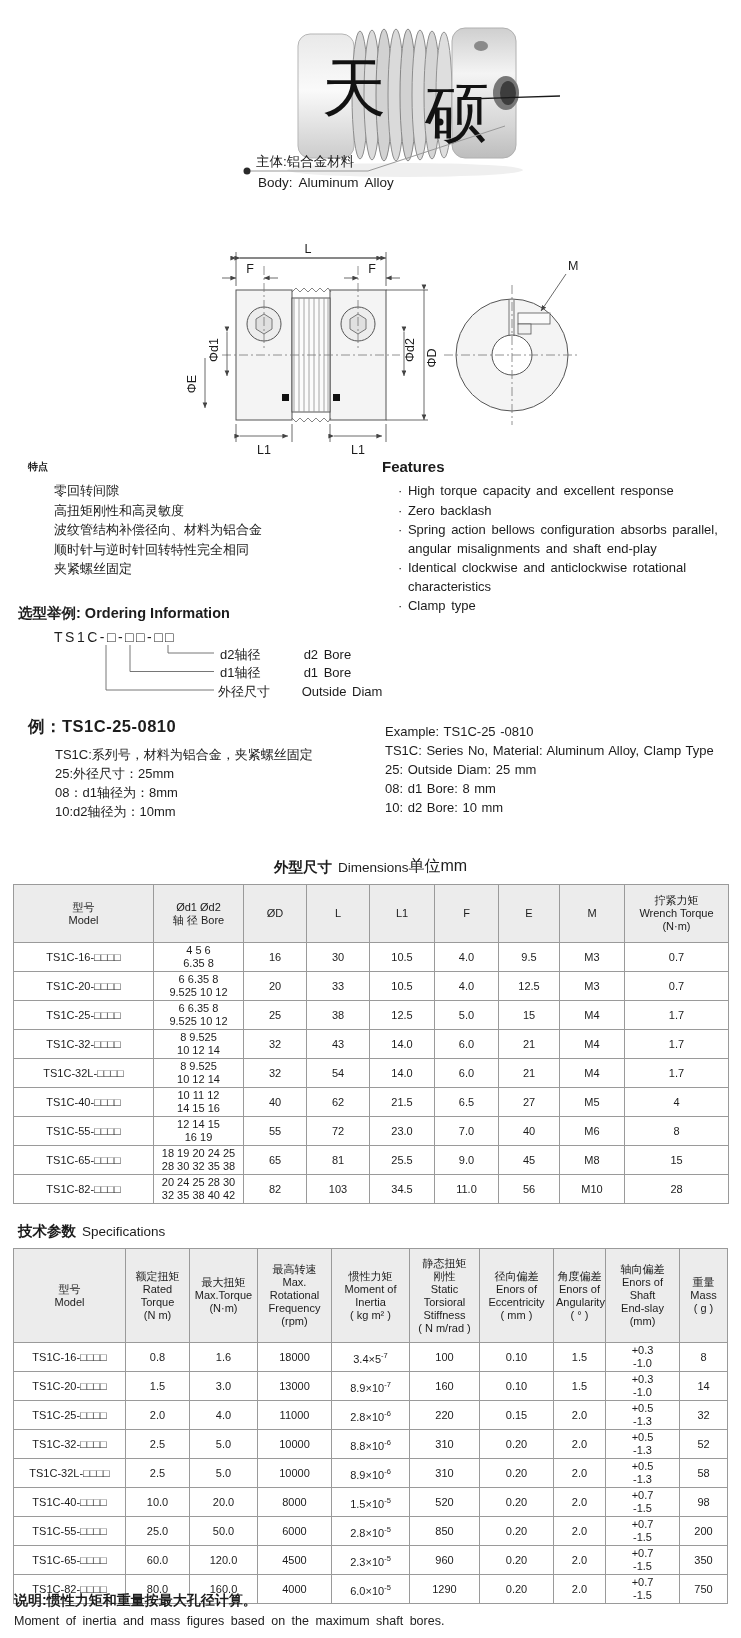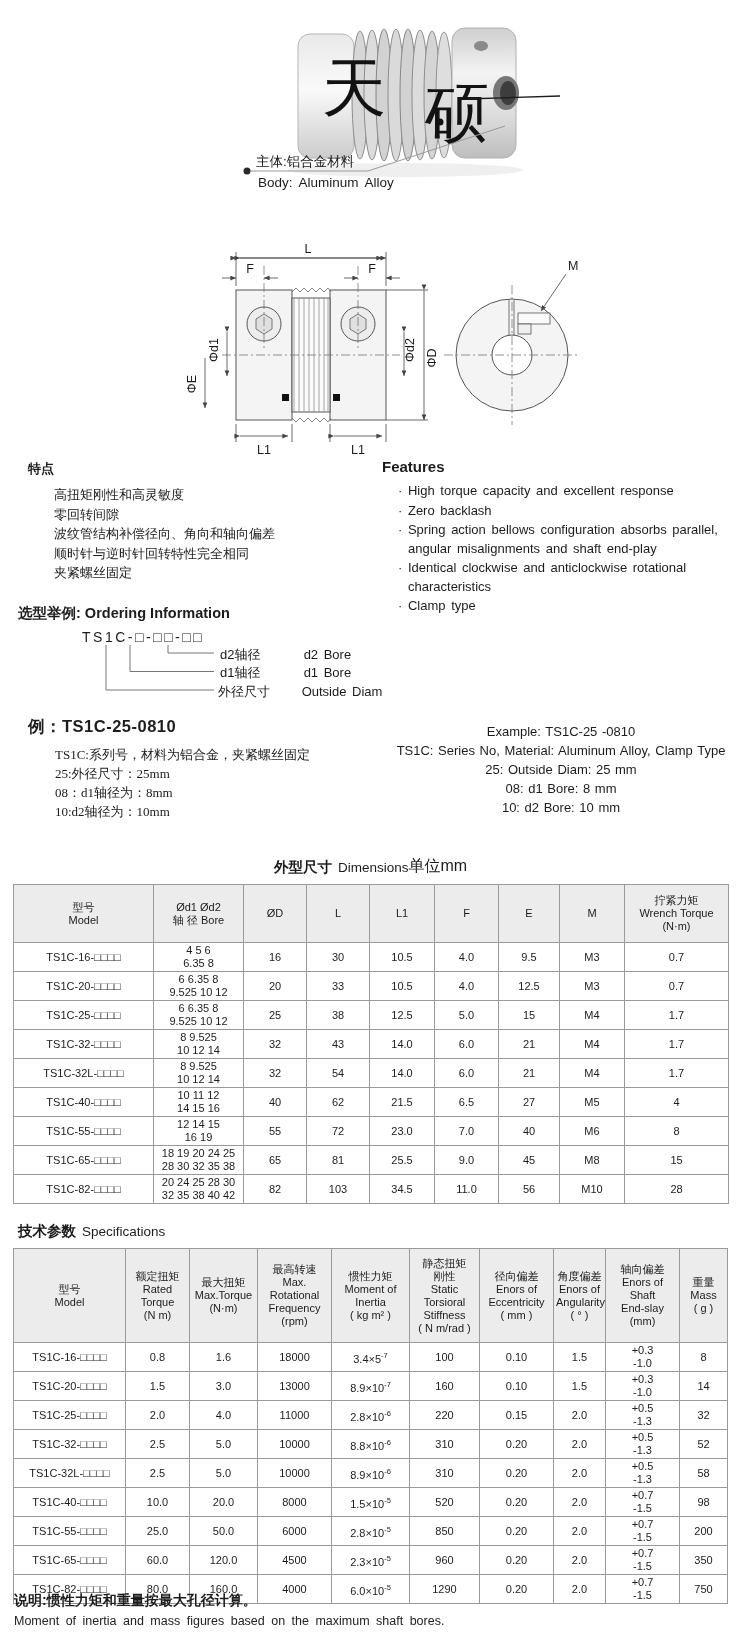--- a/index.html
+++ b/index.html
@@ -7,36 +7,36 @@
         font-family:"Liberation Sans","DejaVu Sans",sans-serif;color:#1c1c1c;}
   .abs{position:absolute;}
   svg text{font-family:"Liberation Sans","DejaVu Sans",sans-serif;}
 
   
   .h-cn{font-weight:bold;font-size:14.5px;}
   .h-en{font-size:13.5px;margin-left:6px;word-spacing:2px;}
   .unit{font-size:16px;}
 
   
-  .feat-head{font-weight:bold;font-size:13px;}
+  .feat-head{font-weight:bold;font-size:10px;}
   .feat-head-en{font-weight:bold;font-size:15px;word-spacing:2px;}
   .feat-list{list-style:none;margin:7px 0 0 0;padding:0 0 0 26px;font-size:13px;line-height:19.5px;}
   .feat-list-en{list-style:none;margin:7px 0 0 0;padding:0 0 0 16px;font-size:13px;line-height:18.5px;word-spacing:2px;width:352px;}
   .feat-list-en li{padding-left:10px;text-indent:-10px;margin-bottom:1px;}
   .feat-list-en li::before{content:"· ";}
 
   
   .ord-code{font-size:14px;letter-spacing:2.5px;}
   .legend-row{position:absolute;font-size:13px;white-space:nowrap;}
   .legend-cn{display:inline-block;width:80px;}
   .legend-en{word-spacing:2px;}
 
   
   .ex-head{font-weight:bold;font-size:16.5px;letter-spacing:0.5px;}
-  .ex-lines{font-size:13px;line-height:19px;margin-top:7px;margin-left:27px;font-family:Liberation Serif, serif;}
+  .ex-lines{font-size:13px;line-height:19px;margin-top:7px;margin-left:27px;}
   .ex-lines-en{font-size:13px;line-height:19px;word-spacing:1px;}
 
   
   table.dtable{border-collapse:collapse;table-layout:fixed;background:#fff;}
   .dtable th,.dtable td{border:1px solid #9a9a9a;text-align:center;vertical-align:middle;
       font-weight:normal;font-size:11px;line-height:13px;padding:1px 2px;overflow:hidden;}
   .dtable th{background:#ececec;}
   .dtable td sup{font-size:7.5px;}
   #dims-table tbody tr{height:28px;}
   #specs-table tbody tr{height:27px;}
@@ -174,41 +174,41 @@
       <text x="436" y="130" transform="rotate(-90 436 130)" text-anchor="middle">ΦD</text>
       <text x="264" y="226" text-anchor="middle">L1</text>
       <text x="358" y="226" text-anchor="middle">L1</text>
       <text x="568" y="42">M</text>
     </g>
   </svg>
 
   <div class="abs" style="left:28px;top:460px;width:335px;">
     <div class="feat-head">特点</div>
     <ul class="feat-list">
+      <li>零回转间隙</li>
       <li>高扭矩刚性和高灵敏度</li>
-      <li>零回转间隙</li>
-      <li>波纹管结构补偿径向、角向和轴向偏差</li>
+      <li>波纹管结构补偿径向、材料为铝合金</li>
       <li>顺时针与逆时针回转特性完全相同</li>
       <li>夹紧螺丝固定</li>
     </ul>
   </div>
   <div class="abs" style="left:382px;top:458px;width:356px;">
     <div class="feat-head-en">Features</div>
     <ul class="feat-list-en">
       <li>High torque capacity and excellent response</li>
       <li>Zero backlash</li>
       <li>Spring action bellows configuration absorbs parallel, angular misalignments and shaft end-play</li>
       <li>Identical clockwise and anticlockwise rotational characteristics</li>
       <li>Clamp type</li>
     </ul>
   </div>
 
   <div class="abs" style="left:18px;top:604px;width:430px;height:106px;">
     <div class="h-cn">选型举例: Ordering Information</div>
-    <div class="abs ord-code" style="left:36px;top:25px;margin-left:28px;">TS1C-□-□□-□□</div>
+    <div class="abs ord-code" style="left:36px;top:25px;">TS1C-□-□□-□□</div>
     <svg class="abs" style="left:0;top:0;" width="430" height="106">
       <polyline points="150,41 150,49 196,49" fill="none" stroke="#666" stroke-width="0.9"></polyline>
       <polyline points="112,41 112,67.5 196,67.5" fill="none" stroke="#666" stroke-width="0.9"></polyline>
       <polyline points="88,41 88,86 196,86" fill="none" stroke="#666" stroke-width="0.9"></polyline>
     </svg>
     <div class="legend-row" style="left:202px;top:42px;">
       <span class="legend-cn">d2轴径</span>
       <span class="legend-en">d2 Bore</span>
     </div>
     <div class="legend-row" style="left:202px;top:60px;">
@@ -223,21 +223,21 @@
 
   <div class="abs" style="left:28px;top:716px;width:345px;">
     <div class="ex-head">例：TS1C-25-0810</div>
     <div class="ex-lines">
       <div>TS1C:系列号，材料为铝合金，夹紧螺丝固定</div>
       <div>25:外径尺寸：25mm</div>
       <div>08：d1轴径为：8mm</div>
       <div>10:d2轴径为：10mm</div>
     </div>
   </div>
-  <div class="abs ex-lines-en" style="left:385px;top:722px;width:352px;text-align:center;">
+  <div class="abs ex-lines-en" style="left:385px;top:722px;width:352px;">
     <div>Example: TS1C-25 -0810</div>
     <div>TS1C: Series  No, Material: Aluminum  Alloy, Clamp Type</div>
     <div>25: Outside  Diam: 25 mm</div>
     <div>08: d1  Bore: 8 mm</div>
     <div>10: d2  Bore: 10 mm</div>
   </div>
 
   <div class="abs" style="left:14px;top:856px;width:713px;display:flex;justify-content:center;align-items:flex-end;">
     <div>
       <span class="h-cn">外型尺寸</span><span class="h-en">Dimensions</span>

